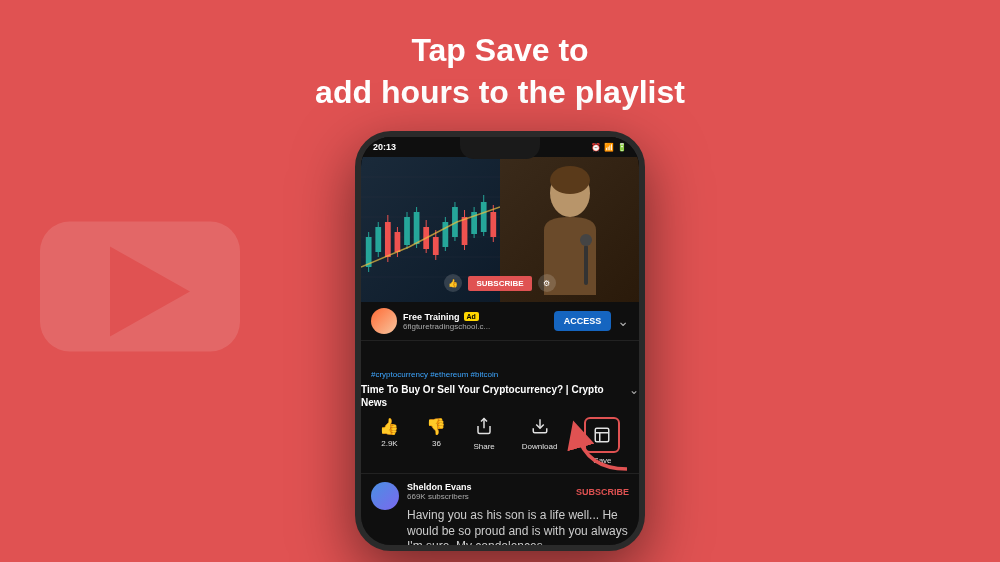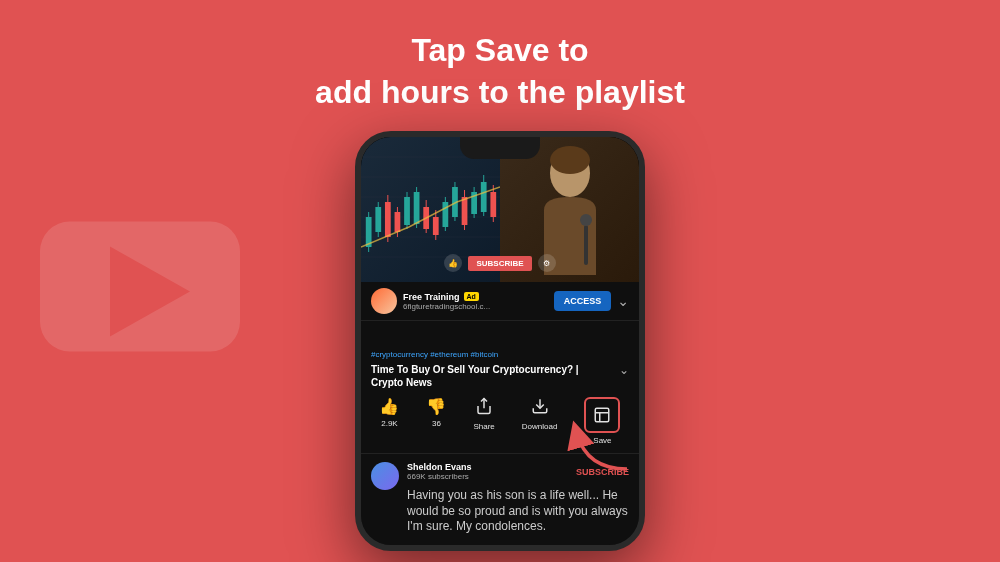--- a/index.html
+++ b/index.html
@@ -180,21 +180,21 @@
       padding: 5px 10px 2px;
       color: #3ea6ff;
       font-size: 8px;
       margin-top: 24px;
     }
 
     
     .video-title-row {
       display: flex;
       align-items: flex-start;
-      padding: 2px 10px 2px;
+      padding: 2px 0 2px;
       gap: 6px;
     }
 
     .video-title {
       flex: 1;
       color: white;
       font-size: 10px;
       font-weight: bold;
       line-height: 1.3;
     }
@@ -312,20 +312,28 @@
     <span>Tap Save to</span><br>
     <span>add hours to the playlist</span>
   </h1>
 </div>
 
 <div class="phone-wrapper">
   <div class="phone">
     <div class="phone-notch"></div>
     <div class="phone-screen">
 
+      <div class="status-bar">
+        <span class="status-left">20:13</span>
+        <div class="status-right">
+          <span>⏰</span>
+          <span>📶</span>
+          <span>🔋</span>
+        </div>
+      </div>
 
       <div class="video-area">
 
         <div class="video-left">
           <svg class="chart-svg" viewBox="0 0 145 145" preserveAspectRatio="none">
 
             <line x1="0" y1="20" x2="145" y2="20" stroke="#334" stroke-width="0.5" opacity="0.5"></line>
             <line x1="0" y1="40" x2="145" y2="40" stroke="#334" stroke-width="0.5" opacity="0.5"></line>
             <line x1="0" y1="60" x2="145" y2="60" stroke="#334" stroke-width="0.5" opacity="0.5"></line>
             <line x1="0" y1="80" x2="145" y2="80" stroke="#334" stroke-width="0.5" opacity="0.5"></line>

